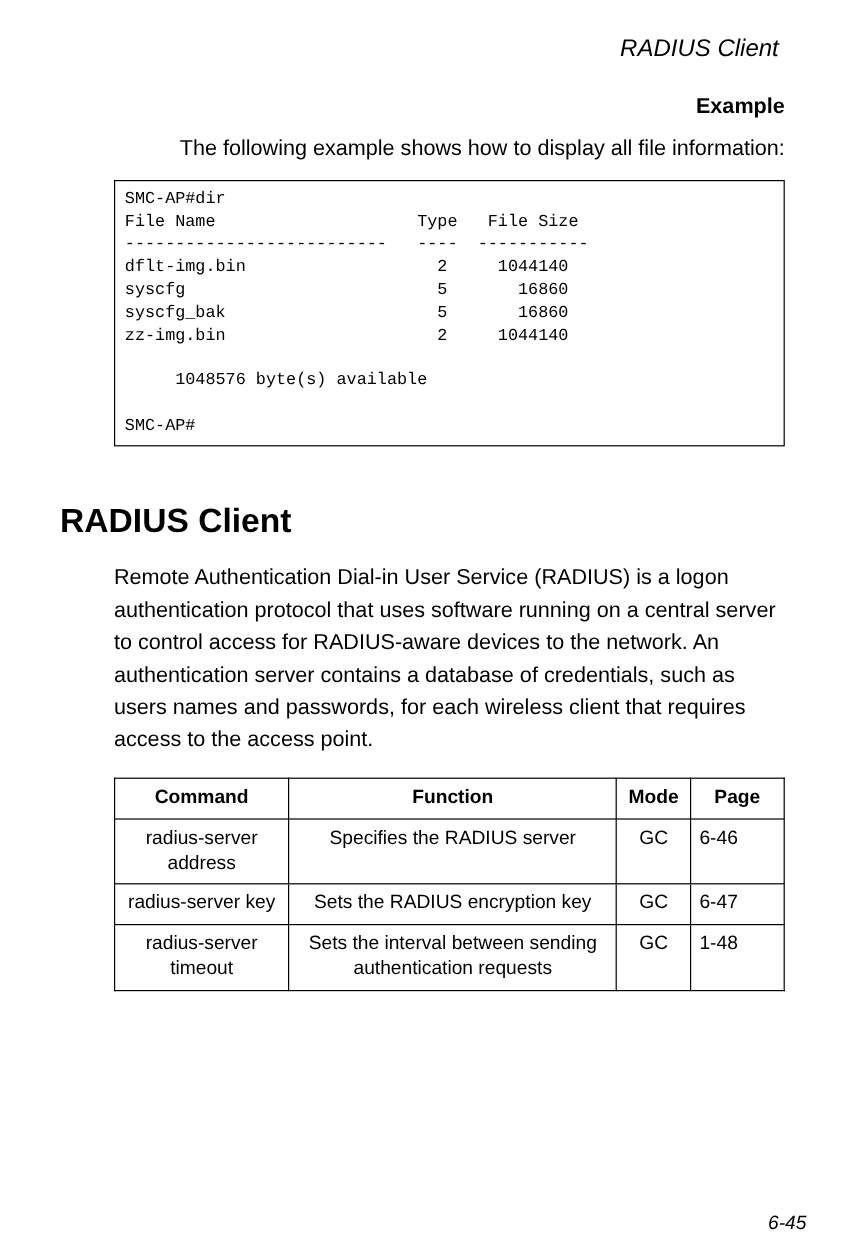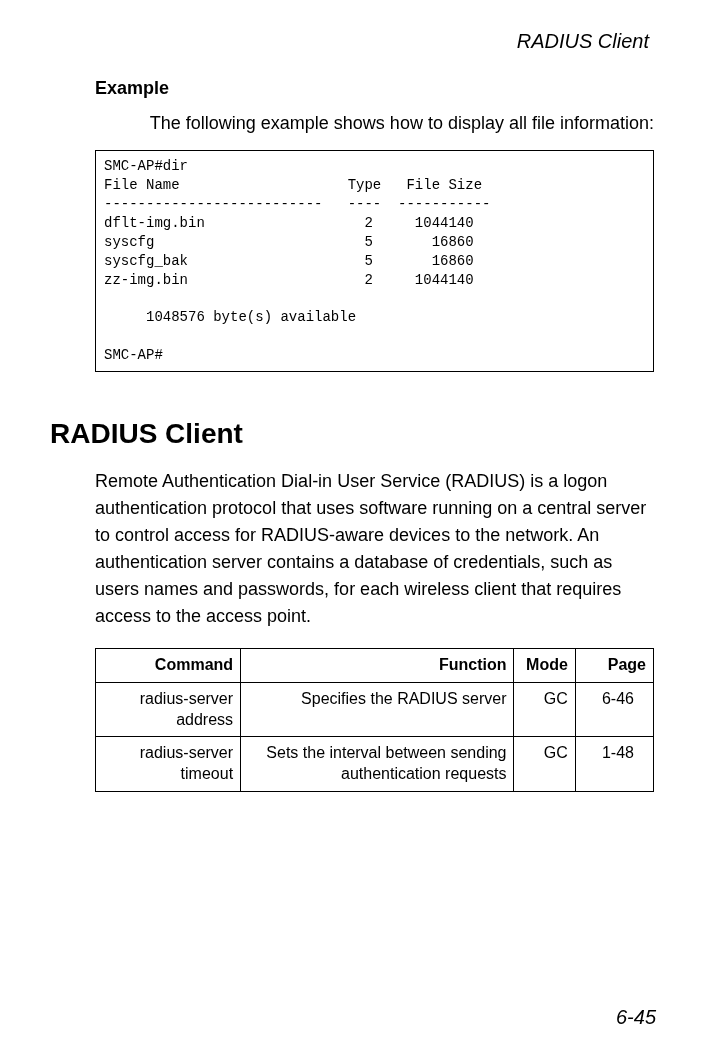--- a/index.html
+++ b/index.html
@@ -23,20 +23,21 @@
       margin-bottom: 25px;
       padding-right: 5px;
     }
     .content-indent {
       margin-left: 45px;
     }
     .example-heading {
       font-weight: bold;
       font-size: 18px;
       margin-bottom: 12px;
+      text-align: right;
     }
     .example-text {
       font-size: 18px;
       margin-bottom: 15px;
       line-height: 1.35;
       text-align: right;
     }
     .code-block {
       border: 1px solid #000;
       padding: 6px 8px;
@@ -60,40 +61,40 @@
     table.cmd-table {
       border-collapse: collapse;
       width: 100%;
       table-layout: fixed;
     }
     table.cmd-table th,
     table.cmd-table td {
       border: 1px solid #000;
       padding: 6px 7px;
       font-size: 16px;
-      text-align: right;
+      text-align: center;
       vertical-align: top;
       line-height: 1.3;
     }
     table.cmd-table th {
       font-weight: bold;
     }
     .col-command { width: 26%; }
     .col-function { width: 49%; }
     .col-mode { width: 11%; }
     .col-page { width: 14%; text-align: right;}
     table.cmd-table td.page-cell {
-      text-align: right;
-      padding-right: 19px;
+      text-align: left;
+      padding-right: 0;
     }
     .page-number {
       position: absolute;
       bottom: 18px;
-      right: 48px;
-      font-size: 20px;
+      right: 32px;
+      font-size: 16px;
       font-style: italic;
     }
     .change-bars {
       position: absolute;
       left: 20px;
       width: 4px;
     }
   </style>
 </head>
 <body>
@@ -137,20 +138,26 @@
       </tr>
     </thead>
     <tbody>
       <tr>
         <td>radius-server address</td>
         <td>Specifies the RADIUS server</td>
         <td>GC</td>
         <td class="page-cell">6-46</td>
       </tr>
       <tr>
+        <td>radius-server key</td>
+        <td>Sets the RADIUS encryption key</td>
+        <td>GC</td>
+        <td class="page-cell">6-47</td>
+      </tr>
+      <tr>
         <td>radius-server timeout</td>
         <td>Sets the interval between sending authentication requests</td>
         <td>GC</td>
         <td class="page-cell">1-48</td>
       </tr>
     </tbody>
   </table>
 </div>
 
 <div class="page-number">6-45</div>

